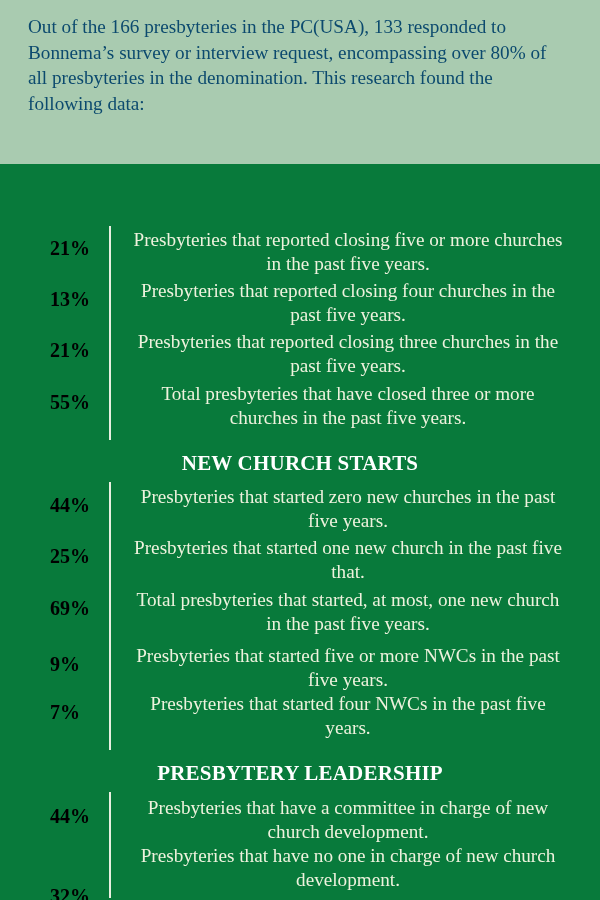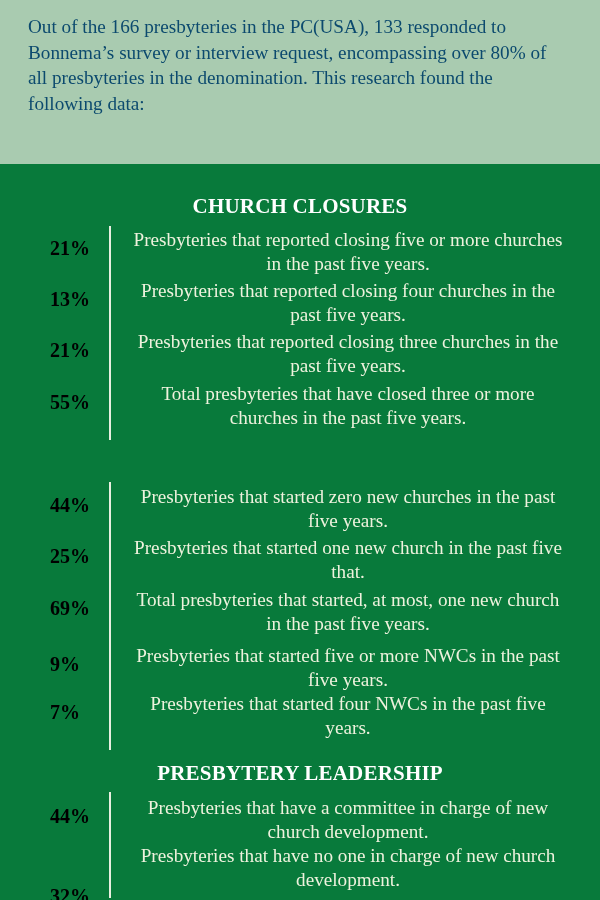--- a/index.html
+++ b/index.html
@@ -62,40 +62,40 @@
 </style>
 </head>
 <body>
 
 <div class="intro">
   <p style="margin:0">Out of the 166 presbyteries in the PC(USA), 133 responded to Bonnema’s survey or interview request, encompassing over 80% of all presbyteries in the denomination. This research found the following data:</p>
 </div>
 
 <div class="panel">
 
-  <div class="section-title" style="top:30px">CHURCH CLOSURES</div>
   <div class="divider" style="top:62px;height:214px"></div>
 
   <div class="stat">
     <div class="pct" style="top:73px">21%</div>
     <div class="desc" style="top:64px">Presbyteries that reported closing five or more churches in the past five years.</div>
   </div>
   <div class="stat">
     <div class="pct" style="top:124px">13%</div>
     <div class="desc" style="top:115px">Presbyteries that reported closing four churches in the past five years.</div>
   </div>
   <div class="stat">
     <div class="pct" style="top:175px">21%</div>
     <div class="desc" style="top:166px">Presbyteries that reported closing three churches in the past five years.</div>
   </div>
   <div class="stat">
     <div class="pct" style="top:227px">55%</div>
     <div class="desc" style="top:218px">Total presbyteries that have closed three or more churches in the past five years.</div>
   </div>
 
+  <div class="section-title" style="top:287px">NEW CHURCH STARTS</div>
   <div class="divider" style="top:318px;height:268px"></div>
 
   <div class="stat">
     <div class="pct" style="top:330px">44%</div>
     <div class="desc" style="top:321px">Presbyteries that started zero new churches in the past five years.</div>
   </div>
   <div class="stat">
     <div class="pct" style="top:381px">25%</div>
     <div class="desc" style="top:372px">Presbyteries that started one new church in the past five that.</div>
   </div>

